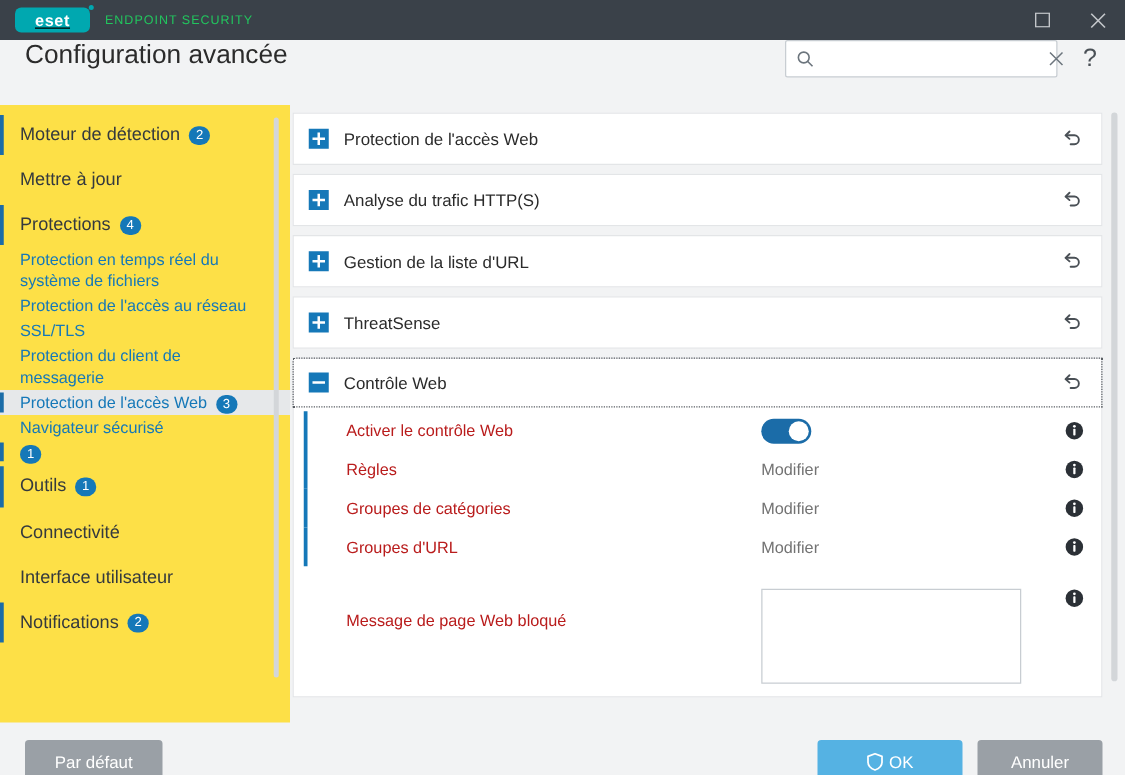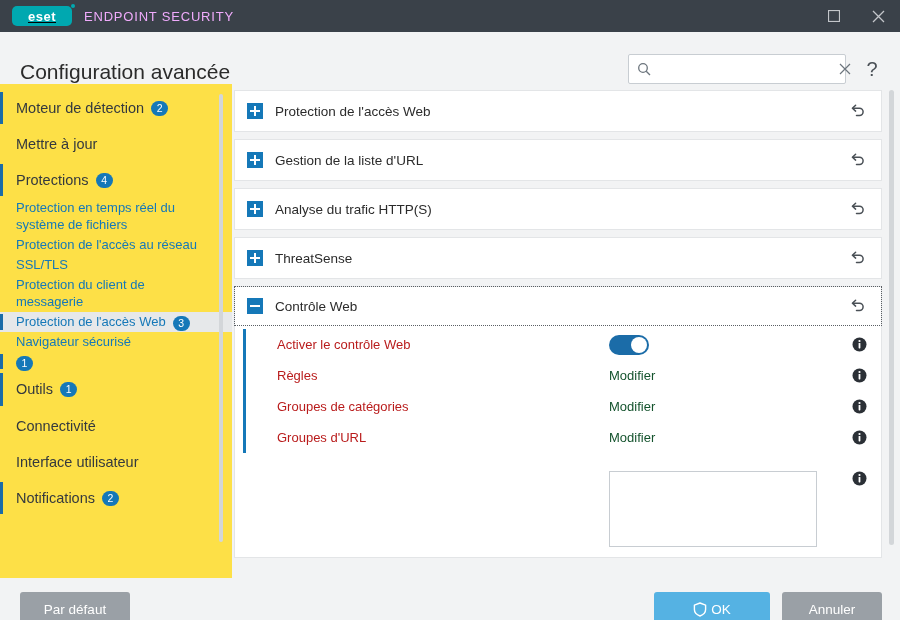--- a/index.html
+++ b/index.html
@@ -25,34 +25,34 @@
   }
   .eset-logo span {
     color: #ffffff; font-size: 13px; font-weight: bold;
     letter-spacing: 0.5px; line-height: 1;
   }
   .eset-logo::after {
     content: ""; position: absolute; top: -2px; right: -3px;
     width: 4px; height: 4px; border-radius: 50%; background: #00a8b0;
   }
   .product-name {
-    color: #f0abfc; font-size: 13px; letter-spacing: 0.8px;
+    color: #22c55e; font-size: 10px; letter-spacing: 0.8px;
     margin-left: 12px;
   }
   .win-controls { margin-left: auto; display: flex; }
   .win-btn {
     width: 44px; height: 32px;
     display: flex; align-items: center; justify-content: center;
     color: #c3c6ca;
   }
   .win-btn svg { display: block; }
 
   
   .header {
-    height: 52px; display: flex; align-items: flex-end;
+    height: 52px; display: flex; align-items: flex-start;
     padding: 0 18px 0 20px; background: #f2f3f4;
   }
   .page-title { font-size: 21px; color: #2b2b2b; }
   .header-right { margin-left: auto; display: flex; align-items: center; }
   .search-box {
     width: 218px; height: 30px; background: #ffffff;
     border: 1px solid #c8cdd2; border-radius: 2px;
     display: flex; align-items: center; padding: 0 8px;
   }
   .search-box input {
@@ -148,21 +148,21 @@
 
   .toggle {
     width: 40px; height: 20px; border-radius: 10px;
     background: #1b6ca8; position: relative; cursor: pointer;
   }
   .toggle .knob {
     position: absolute; top: 2px; right: 2px;
     width: 16px; height: 16px; border-radius: 50%; background: #fff;
   }
   .link-btn {
-    font-size: 13px; color: #14532d; cursor: pointer;
+    font-size: 13px; color: #737373; cursor: pointer;
   }
   .textarea-row {
     position: relative; display: flex; align-items: flex-start;
     padding: 18px 14px 0 42px; min-height: 96px;
   }
   .textarea-row .setting-label { padding-top: 18px; }
   .blocked-msg {
     width: 208px; height: 76px; background: #fff;
     border: 1px solid #c8cdd2; resize: none; outline: none;
     font-family: "Liberation Sans", sans-serif; font-size: 13px;
@@ -313,38 +313,38 @@
           </div>
         </div>
         <div class="card">
           <div class="card-header">
             <div class="expander">
               <svg width="16" height="16" viewBox="0 0 16 16">
                 <rect x="7" y="3" width="2" height="10" fill="#ffffff"></rect>
                 <rect x="3" y="7" width="10" height="2" fill="#ffffff"></rect>
               </svg>
             </div>
-            <div class="card-title">Gestion de la liste d'URL</div>
+            <div class="card-title">Analyse du trafic HTTP(S)</div>
             <div class="revert-btn">
               <svg width="18" height="18" viewBox="0 0 18 18">
                 <path d="M4.2 6.2 H10.5 a3.6 3.6 0 0 1 0 7.2 H7.5" fill="none" stroke="currentColor" stroke-width="1.5" stroke-linecap="round"></path>
                 <path d="M6.6 3.2 L3.4 6.3 L6.6 9.1" fill="none" stroke="currentColor" stroke-width="1.5" stroke-linecap="round" stroke-linejoin="round"></path>
               </svg>
             </div>
           </div>
         </div>
         <div class="card">
           <div class="card-header">
             <div class="expander">
               <svg width="16" height="16" viewBox="0 0 16 16">
                 <rect x="7" y="3" width="2" height="10" fill="#ffffff"></rect>
                 <rect x="3" y="7" width="10" height="2" fill="#ffffff"></rect>
               </svg>
             </div>
-            <div class="card-title">Analyse du trafic HTTP(S)</div>
+            <div class="card-title">Gestion de la liste d'URL</div>
             <div class="revert-btn">
               <svg width="18" height="18" viewBox="0 0 18 18">
                 <path d="M4.2 6.2 H10.5 a3.6 3.6 0 0 1 0 7.2 H7.5" fill="none" stroke="currentColor" stroke-width="1.5" stroke-linecap="round"></path>
                 <path d="M6.6 3.2 L3.4 6.3 L6.6 9.1" fill="none" stroke="currentColor" stroke-width="1.5" stroke-linecap="round" stroke-linejoin="round"></path>
               </svg>
             </div>
           </div>
         </div>
         <div class="card">
           <div class="card-header">
@@ -431,20 +431,21 @@
               </div>
               <div class="info-icon">
                 <svg width="15" height="15" viewBox="0 0 15 15">
                   <circle cx="7.5" cy="7.5" r="7" fill="#2b3036"></circle>
                   <circle cx="7.5" cy="4" r="1.1" fill="#ffffff"></circle>
                   <rect x="6.6" y="6" width="1.8" height="5.4" rx="0.6" fill="#ffffff"></rect>
                 </svg>
               </div>
             </div>
             <div class="textarea-row">
+              <div class="setting-label">Message de page Web bloqué</div>
               <div class="setting-control">
                 <textarea class="blocked-msg" placeholder="" style=""></textarea>
               </div>
               <div class="info-icon">
                 <svg width="15" height="15" viewBox="0 0 15 15">
                   <circle cx="7.5" cy="7.5" r="7" fill="#2b3036"></circle>
                   <circle cx="7.5" cy="4" r="1.1" fill="#ffffff"></circle>
                   <rect x="6.6" y="6" width="1.8" height="5.4" rx="0.6" fill="#ffffff"></rect>
                 </svg>
               </div>

